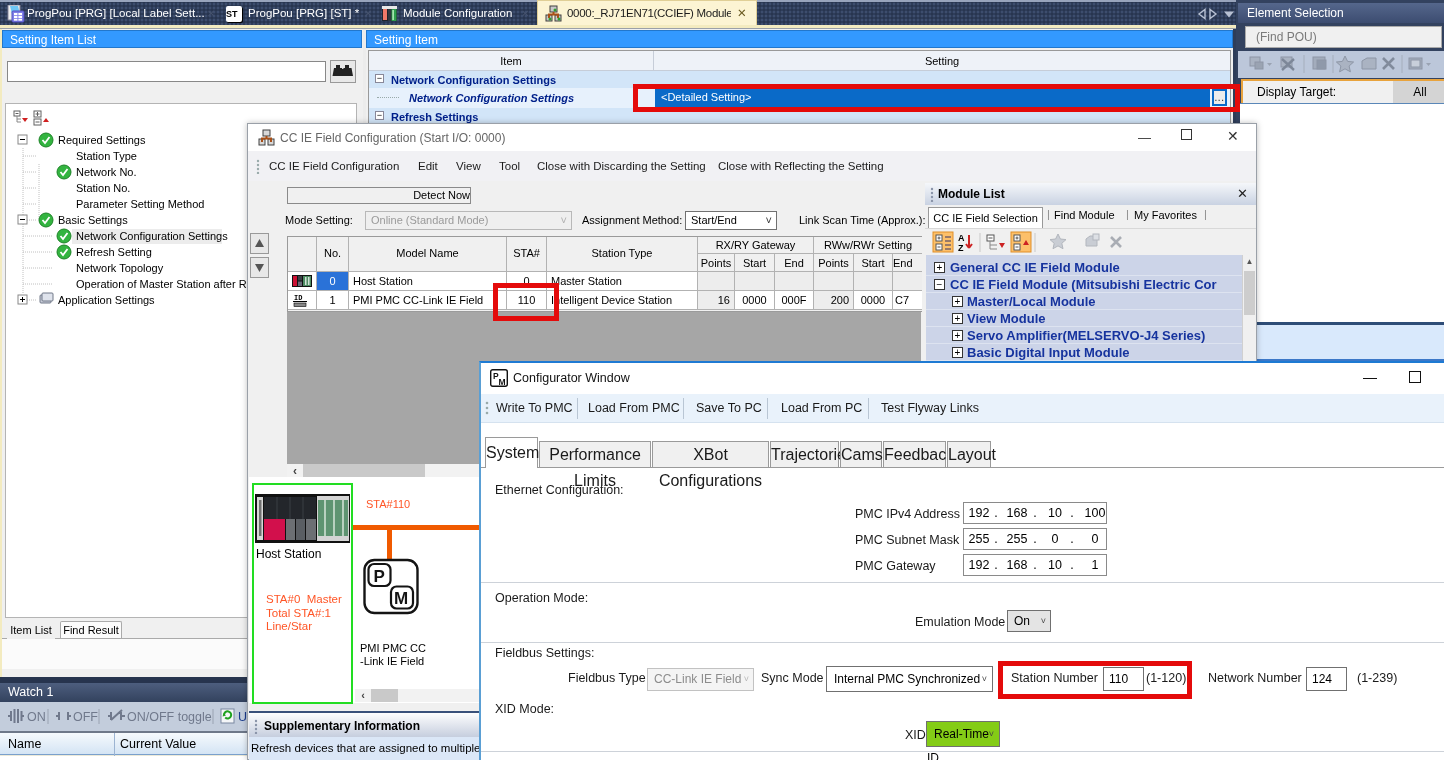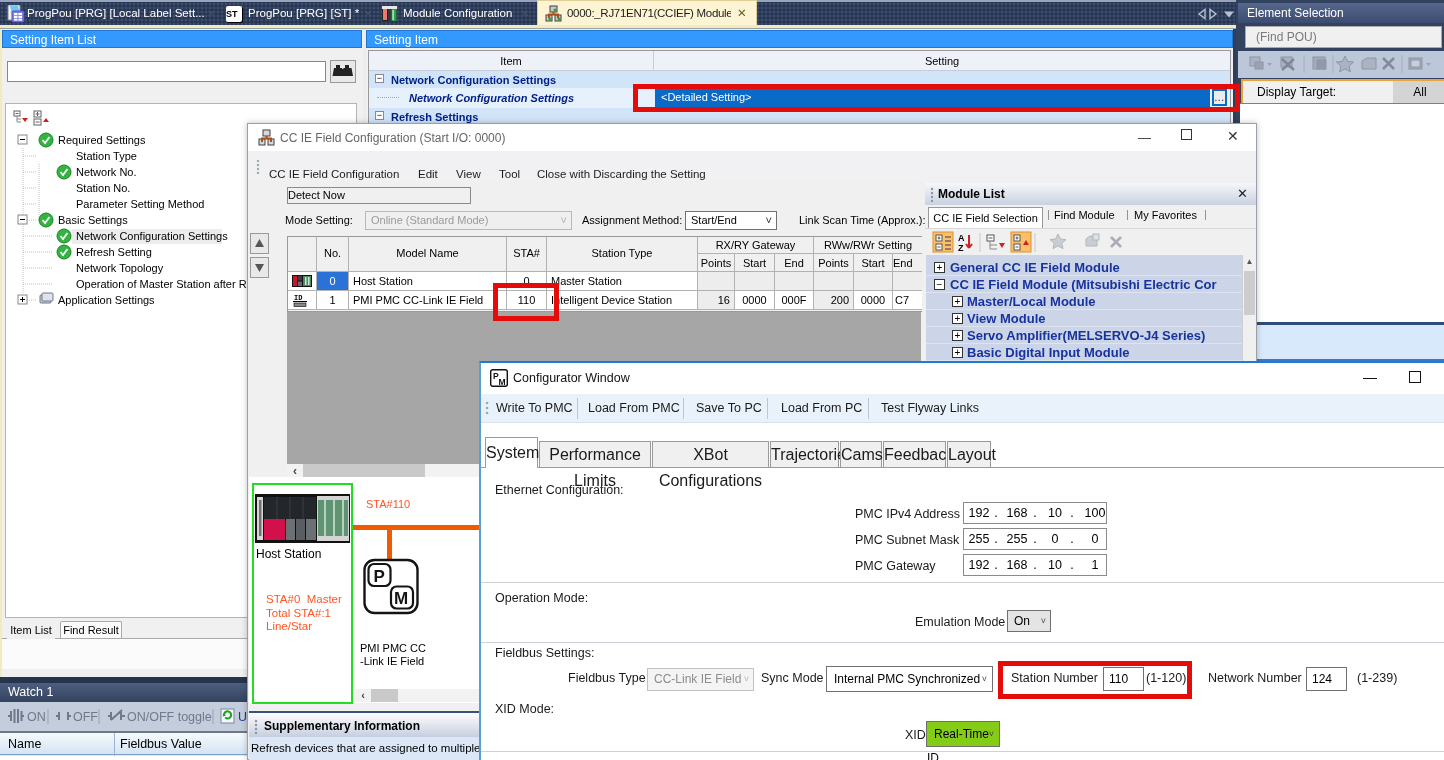--- a/index.html
+++ b/index.html
@@ -38,22 +38,22 @@
 #es-band { left:1257px; top:322px; width:187px; height:39px; background:#d9e9fc; border-top:3px solid #2e4d77; border-bottom:2px solid #3c78c8; }
 
 #watch-sep { left:0; top:677px; width:247px; height:6px; background:#27344e; }
 #watch-title { left:0; top:683px; width:247px; height:19px; background:linear-gradient(#4d5e7e,#33425e); color:#fff; font-size:12.5px; line-height:19px; padding-left:8px; }
 #watch-toolbar { left:0; top:702px; width:247px; height:29px; background:#c3cddc; color:#70798c; font-size:12.5px; line-height:29px; }
 #watch-hdr { left:0; top:731px; width:247px; height:24px; background:linear-gradient(#f6fafd,#d4e4f4); border-top:2px solid #6e7889; border-bottom:1px solid #7aa0cc; color:#000; font-size:12.5px; line-height:23px; }
 
 #cc-win { left:247px; top:123px; width:1010px; height:637px; background:#f0f0f0; border:1px solid #9aa0a8; box-shadow:0 0 6px rgba(0,0,0,0.25); }
 #cc-titlebar { left:248px; top:124px; width:1008px; height:27px; background:#fff; }
 #cc-menubar { left:248px; top:151px; width:1008px; height:30px; background:#f1f1f4; color:#1c1c1c; font-size:11.5px; }
-.menuitem { position:absolute; top:0; height:30px; line-height:30px; white-space:nowrap;margin-top:8px; }
-#cc-detect { left:287px; top:187px; width:184px; height:17px; background:#f0f0f0; border:1px solid #8a8a8a; text-align:left; line-height:15px; font-size:11px; }
+.menuitem { position:absolute; top:0; height:30px; line-height:30px; white-space:nowrap; }
+#cc-detect { left:287px; top:187px; width:184px; height:17px; background:#f0f0f0; border:1px solid #8a8a8a; text-align:right; line-height:15px; font-size:11px; }
 .cc-label { position:absolute; font-size:11px; color:#000; white-space:nowrap; }
 
 #st-table { left:287px; top:236px; }
 .cell { position:absolute; border-right:1px solid #b2b2b2; border-bottom:1px solid #b2b2b2; font-size:11px; overflow:hidden; white-space:nowrap; }
 
 #cc-gray { left:287px; top:312px; width:634px; height:152px; background:#a6a6a6; }
 
 #ml-panel { left:925px; top:181px; width:331px; height:180px; background:#f0f0f0; }
 #ml-title { left:925px; top:183px; width:331px; height:22px; background:linear-gradient(#f5f7fa,#c9d2e2); font-size:12px; font-weight:bold; line-height:22px; }
 #ml-tree { left:926px; top:255px; width:316px; height:106px; background:#ccd4e8; }
@@ -284,21 +284,21 @@
     <line x1="99" y1="7" x2="99" y2="22" stroke="#9aa3b2"></line>
     <line x1="213" y1="7" x2="213" y2="22" stroke="#9aa3b2"></line>
     <rect x="221" y="7" width="13" height="14" fill="#f4f6f8" stroke="#7a88a0"></rect>
     <path d="M224 13 a3.6 3.6 0 1 1 1.2 2.6" stroke="#1fa11f" fill="none" stroke-width="2"></path>
     <path d="M223.4 11.2 l2.6 2.2 -3.4 1 z" fill="#1fa11f" stroke="none"></path>
     <text x="238" y="19" font-size="12.5" fill="#1a3a8c" font-family="Liberation Sans">U</text>
   </svg>
 </div>
 <div class="abs" id="watch-hdr">
     <span style="position:absolute;left:8px;">Name</span>
-    <span style="position:absolute;left:120px;">Fieldbus Value</span>
+    <span style="position:absolute;left:120px;">Current Value</span>
     <span style="position:absolute;left:114px;top:0;width:1px;height:24px;background:#9cb4d2;"></span>
   </div>
 
 <div class="abs" style="left:0;top:756px;width:247px;height:4px;background:#fff;"></div>
 
 <div class="abs" id="cc-win"></div>
 <div class="abs" id="cc-titlebar">
   <svg style="position:absolute;left:10px;top:5px;" width="17" height="17" viewBox="0 0 17 17">
     <rect x="5" y="1" width="7" height="6" fill="#d8d8d8" stroke="#404040"></rect>
     <rect x="1" y="10" width="6" height="6" fill="#d8d8d8" stroke="#404040"></rect>
@@ -315,20 +315,21 @@
       <circle cx="2" cy="2" r="1.2" fill="#9aa"></circle>
       <circle cx="2" cy="6" r="1.2" fill="#9aa"></circle>
       <circle cx="2" cy="10" r="1.2" fill="#9aa"></circle>
       <circle cx="2" cy="14" r="1.2" fill="#9aa"></circle>
     </svg>
   <div class="menuitem" style="left:21px;">CC IE Field Configuration</div>
   <div class="menuitem" style="left:170px;">Edit</div>
   <div class="menuitem" style="left:208px;">View</div>
   <div class="menuitem" style="left:251px;">Tool</div>
   <div class="menuitem" style="left:289px;">Close with Discarding the Setting</div>
+  <div class="menuitem" style="left:470px;">Close with Reflecting the Setting</div>
 </div>
 <div class="abs" id="cc-detect">Detect Now</div>
 <div class="abs cc-label" style="left:285px;top:214px;">Mode Setting:</div>
 <div class="abs" style="left:365px;top:211px;width:207px;height:19px;background:#efefef;border:1px solid #b8b8b8;color:#9a9a9a;font-size:11px;line-height:17px;"><span style="padding-left:5px;">Online (Standard Mode)</span><span style="position:absolute;right:4px;top:0px;color:#b0b0b0;">˅</span></div>
 <div class="abs cc-label" style="left:582px;top:214px;">Assignment Method:</div>
 <div class="abs" style="left:685px;top:211px;width:92px;height:19px;background:#fff;border:1px solid #707070;font-size:11px;line-height:17px;"><span style="padding-left:5px;">Start/End</span><span style="position:absolute;right:4px;top:0px;color:#333;">˅</span></div>
 <div class="abs cc-label" style="left:799px;top:214px;">Link Scan Time (Approx.):</div>
 
 <div class="abs" style="left:250px;top:233px;width:19px;height:21px;background:#e8e8e8;border:1px solid #999;"><svg width="17" height="19">
       <path d="M8.5 5 L13 13 L4 13 Z" fill="#555"></path>

